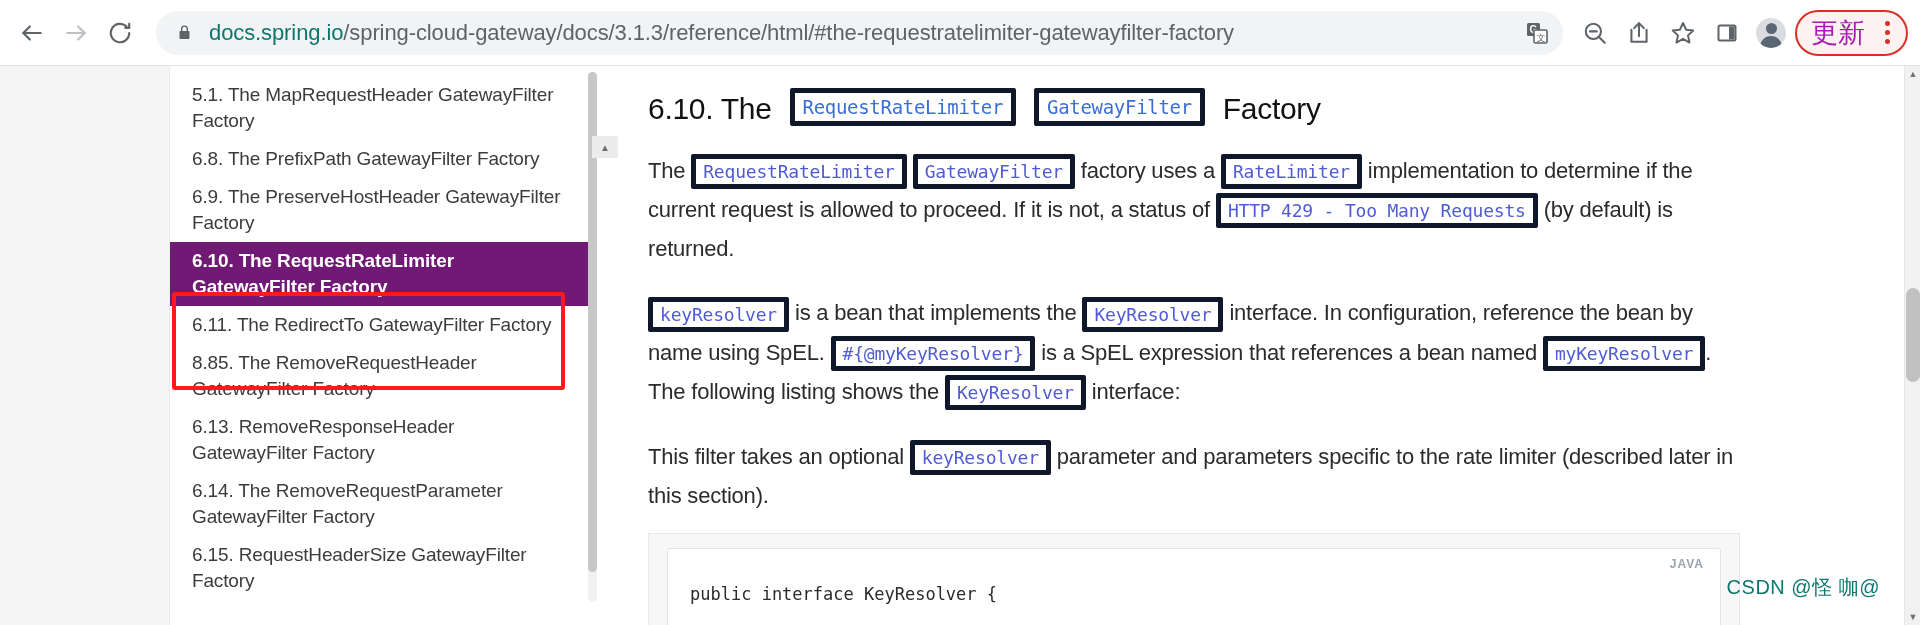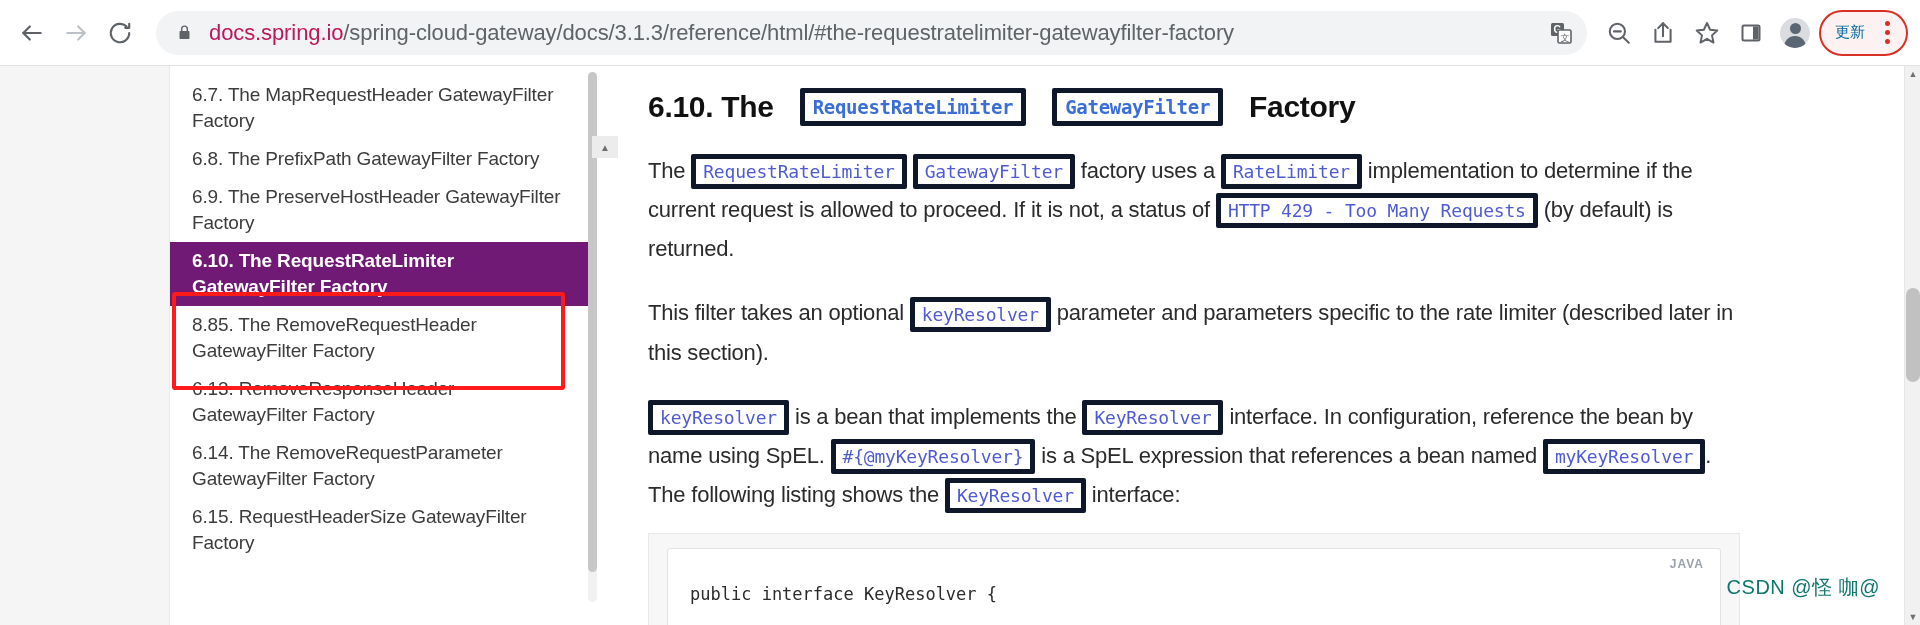--- a/index.html
+++ b/index.html
@@ -41,21 +41,21 @@
   #lock-icon { flex: 0 0 auto; margin-right: 16px; display:flex; align-items:center;}
   #url-text {
     flex: 1 1 auto;
     font-size: 22px;
     color: #5f6368;
     white-space: nowrap;
     overflow: hidden;
     letter-spacing: -0.1px;
     line-height: 44px;
   }
-  #url-text .host { color: #be185d; }
+  #url-text .host { color: #0f766e; }
   .omni-action {
     width: 40px; height: 40px; flex: 0 0 auto;
     display: flex; align-items: center; justify-content: center;
     color: #5f6368; border-radius: 50%;
   }
   .toolbar-action {
     width: 44px; height: 44px; flex: 0 0 auto;
     display: flex; align-items: center; justify-content: center;
     color: #5f6368; border-radius: 50%;
   }
@@ -77,21 +77,21 @@
   #update-cluster {
     display: flex; align-items: center;
     border: 2px solid #d93025;
     border-radius: 26px;
     height: 46px;
     margin-right: 12px;
     padding: 0 6px 0 14px;
     background: #fdf2f1;
   }
   #update-button {
-    font-size: 15px; color: #0369a1;
+    font-size: 27px; color: #a21caf;
     padding-right: 10px; white-space: nowrap;
   }
   #menu-dots { display: flex; flex-direction: column; gap: 4px; padding: 0 10px; }
   #menu-dots i { width: 5px; height: 5px; border-radius: 50%; background: #d93025; display:block;}
 
   
   #page-area {
     position: absolute; left: 0; top: 66px;
     width: 1920px; height: 559px;
     background: #ffffff;
@@ -151,25 +151,25 @@
   
   #doc-content {
     position: absolute; left: 640px; top: 0;
     width: 1180px; height: 559px;
     padding: 0 0 0 8px;
     background: #ffffff;
     overflow: hidden;
   }
   #doc-h2 {
     font-size: 30px;
-    font-weight: bold;
+    font-weight: normal;
     color: #111111;
     margin: 22px 0 0 0;
-    display: flex; align-items: center; flex-wrap: wrap;
-    gap: 16px;
+    display: flex; align-items: flex-end; flex-wrap: wrap;
+    gap: 8px;
     letter-spacing: -0.3px;
   }
   #doc-h2 .h2word { margin-right: 10px; }
   .code-span {
     font-family: "DejaVu Sans Mono", monospace;
     font-size: 17px;
     color: #4f5bd5;
     border: 5px solid #0f172a;
     background: #ffffff;
     padding: 2px 7px;
@@ -349,24 +349,25 @@
       <i></i>
     </span>
   </div>
 </div>
 
 <div id="page-area">
 
   <div id="left-gutter"></div>
 
   <nav id="toc-sidebar">
-    <div class="toc-item">6.7. The MapRequestHeader GatewayFilter Factory</div>
+    <div class="toc-item">5.1. The MapRequestHeader GatewayFilter Factory</div>
     <div class="toc-item">6.8. The PrefixPath GatewayFilter Factory</div>
     <div class="toc-item">6.9. The PreserveHostHeader GatewayFilter Factory</div>
     <div class="toc-item active">6.10. The RequestRateLimiter GatewayFilter Factory</div>
+    <div class="toc-item">6.11. The RedirectTo GatewayFilter Factory</div>
     <div class="toc-item">8.85. The RemoveRequestHeader GatewayFilter Factory</div>
     <div class="toc-item">6.13. RemoveResponseHeader GatewayFilter Factory</div>
     <div class="toc-item">6.14. The RemoveRequestParameter GatewayFilter Factory</div>
     <div class="toc-item">6.15. RequestHeaderSize GatewayFilter Factory</div>
 
   </nav>
 
   <div id="toc-scrollbar">
     <div id="toc-scrollbar-thumb"></div>
   </div>
@@ -386,40 +387,40 @@
 
     <p class="doc-p">
       <span>The</span>
       <span class="code-span">RequestRateLimiter</span>
       <span class="code-span">GatewayFilter</span>
       <span>factory uses a</span>
       <span class="code-span">RateLimiter</span>
       <span>implementation to determine if the current request is allowed to proceed. If it is not, a status of</span>
       <span class="code-span">HTTP 429 - Too Many Requests</span>
       <span>(by default) is returned.</span>
-    </p>
-
-    <p class="doc-p">
-      <span>This filter takes an optional</span>
-      <span class="code-span">keyResolver</span>
-      <span>parameter and parameters specific to the rate limiter (described later in this section).</span>
     </p>
 
     <p class="doc-p">
       <span class="code-span">keyResolver</span>
       <span>is a bean that implements the</span>
       <span class="code-span">KeyResolver</span>
       <span>interface. In configuration, reference the bean by name using SpEL.</span>
       <a class="doc-link" href="#"><span class="code-span">#{@myKeyResolver}</span></a>
       <span>is a SpEL expression that references a bean named</span>
       <span class="code-span">myKeyResolver</span><span>. The following listing shows the</span>
       <span class="code-span">KeyResolver</span>
       <span>interface:</span>
     </p>
 
+    <p class="doc-p">
+      <span>This filter takes an optional</span>
+      <span class="code-span">keyResolver</span>
+      <span>parameter and parameters specific to the rate limiter (described later in this section).</span>
+    </p>
+
 
     <div id="code-block-outer">
       <div id="code-block-inner">
         <span id="code-lang-badge">JAVA</span>
         <pre id="code-text">public interface KeyResolver {
 
     Mono&lt;String&gt; resolve(ServerWebExchange exchange);
 
 }</pre>
       </div>

